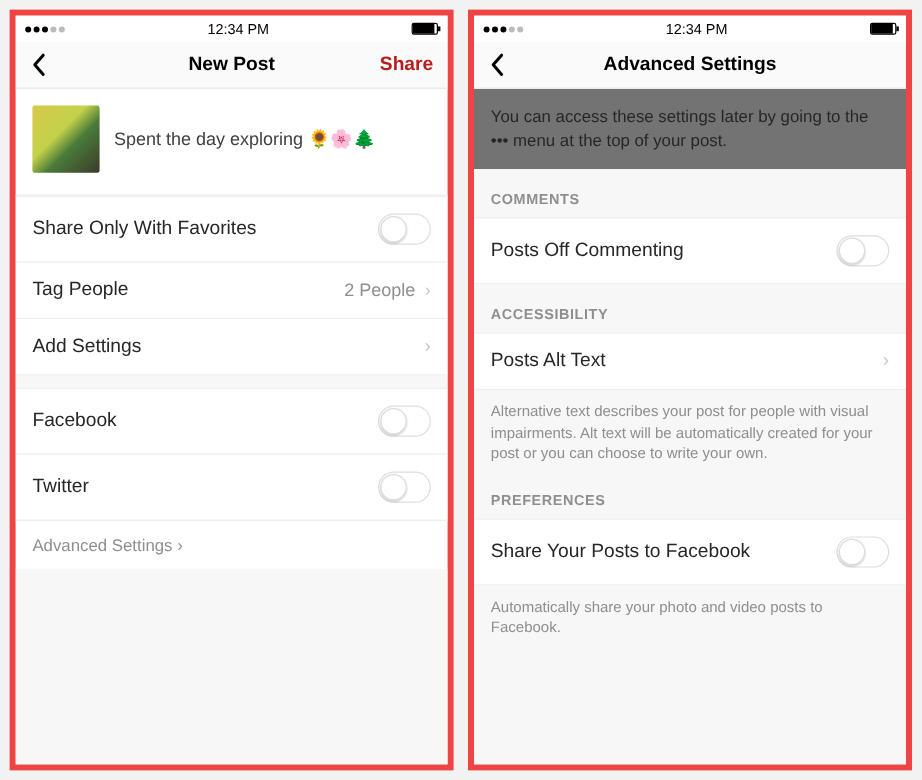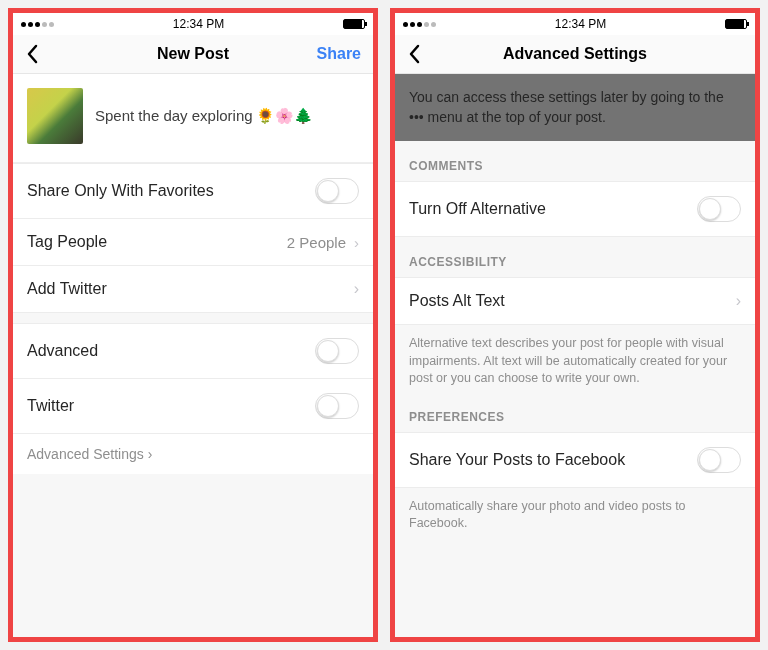--- a/index.html
+++ b/index.html
@@ -42,21 +42,21 @@
   
   .nav {
     display:flex; align-items:center; justify-content:center;
     position:relative;
     padding: 10px 12px;
     border-bottom:1px solid #e6e6e6;
     background:#fafafa;
   }
   .nav-title { font-size:16px; font-weight:600; }
   .nav-left { position:absolute; left:12px; display:flex; align-items:center; }
-  .nav-right { position:absolute; right:12px; color:#3b82f6; font-size:16px; font-weight:600; }
+  .nav-right { position:absolute; right:12px; color:#b91c1c; font-size:16px; font-weight:600; }
   
   .compose {
     display:flex; align-items:center; padding:14px 14px 18px;
     border-bottom:1px solid #eee;
   }
   .thumb {
     width:56px; height:56px; border-radius:2px;
     background:linear-gradient(135deg,#d8c84a 0%,#c4d24a 40%,#4a7b3a 60%,#3a3a2a 100%);
     margin-right:12px; flex-shrink:0;
   }
@@ -143,28 +143,28 @@
       </div>
   </div>
   <div class="row">
     <span>Tag People</span>
     <span class="meta">
       <span>2 People</span>
       <span class="chev">›</span>
     </span>
   </div>
   <div class="row">
-    <span>Add Twitter</span>
+    <span>Add Settings</span>
     <span class="chev">›</span>
   </div>
 
   <div class="gap"></div>
 
   <div class="row first-in-group">
-    <span>Advanced</span>
+    <span>Facebook</span>
     <div class="toggle">
         <div class="knob"></div>
       </div>
   </div>
   <div class="row">
     <span>Twitter</span>
     <div class="toggle">
         <div class="knob"></div>
       </div>
   </div>
@@ -197,21 +197,21 @@
           <path d="M10 2 L3 10 L10 18" stroke="#000" stroke-width="2.5" fill="none" stroke-linecap="round" stroke-linejoin="round"></path>
         </svg>
     </div>
     <div class="nav-title">Advanced Settings</div>
   </div>
 
   <div class="info">You can access these settings later by going to the ••• menu at the top of your post.</div>
 
   <div class="section-header">COMMENTS</div>
   <div class="row first-in-group">
-    <span>Turn Off Alternative</span>
+    <span>Posts Off Commenting</span>
     <div class="toggle">
         <div class="knob"></div>
       </div>
   </div>
 
   <div class="section-header">ACCESSIBILITY</div>
   <div class="row first-in-group">
     <span>Posts Alt Text</span>
     <span class="chev">›</span>
   </div>

